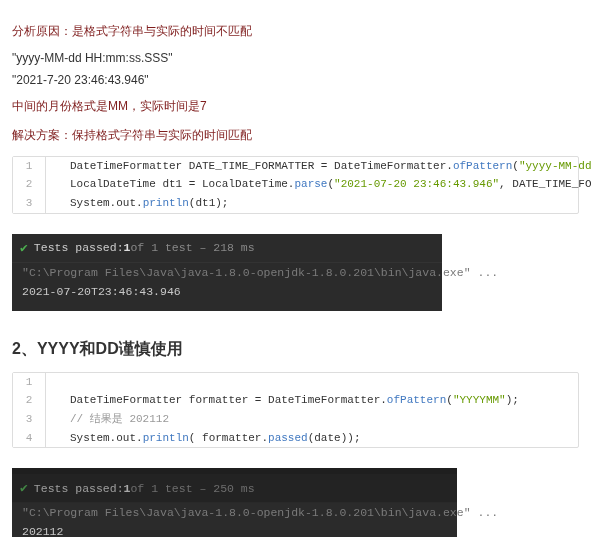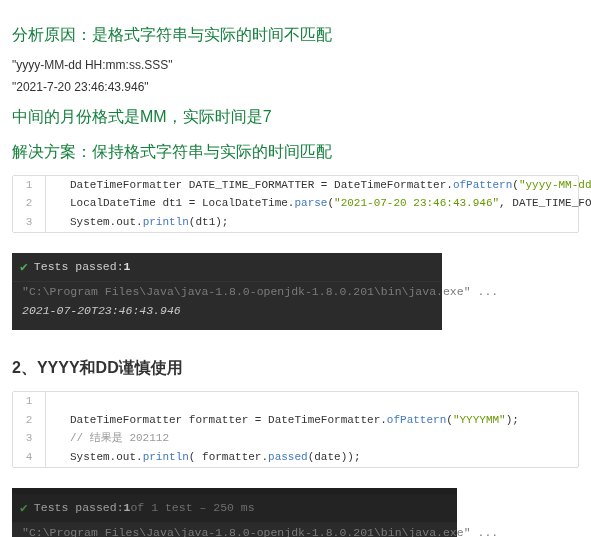--- a/index.html
+++ b/index.html
@@ -7,22 +7,22 @@
     padding: 12px;
     font-family: -apple-system, BlinkMacSystemFont, "Segoe UI", "Microsoft YaHei", sans-serif;
     font-size: 12px;
     color: #333;
     background: #fff;
     width: 591px;
     box-sizing: border-box;
   }
   .para {
     margin: 10px 0;
-    font-size: 16px;
-    color: #15803d;
+    font-size: 12px;
+    color: #7f1d1d;
     line-height: 1.6;
   }
   .quoted {
     margin: 8px 0;
     font-size: 12px;
     color: #333;
   }
   .code-block {
     border: 1px solid #ddd;
     border-radius: 2px;
@@ -77,21 +77,21 @@
     font-size: 13px;
   }
   .status-passed { color: #ccc; }
   .status-count  { color: #ddd; font-weight: bold; }
   .status-rest   { color: #888; }
   .console-line {
     padding: 3px 10px;
     white-space: pre;
   }
   .console-cmd  { color: #7a7a7a; }
-  .console-out  { color: #c8c8c8; font-style: italic; }
+  .console-out  { color: #c8c8c8; }
   .console.second {
     width: 445px;
     position: relative;
     padding-top: 0;
   }
   .console.second .status-bar {
     background: rgba(0,0,0,0.25);
   }
   .cropped-top {
     height: 6px;
@@ -127,20 +127,21 @@
       <div class="gutter">3</div>
       <div class="code-line"><span>System.out.</span><span class="tok-method">println</span><span>(dt1</span><span>);</span></div>
     </div>
   </div>
 
 <div class="console">
   <div class="status-bar">
     <span class="check-icon">✔</span>
     <span class="status-passed">Tests passed:</span>
     <span class="status-count"> 1 </span>
+    <span class="status-rest">of 1 test – 218 ms</span>
   </div>
   <div class="console-line console-cmd">"C:\Program Files\Java\java-1.8.0-openjdk-1.8.0.201\bin\java.exe" ...</div>
   <div class="console-line console-out">2021-07-20T23:46:43.946</div>
 </div>
 
 <h3 class="section">2、YYYY和DD谨慎使用</h3>
 
 <div class="code-block" id="code2">
     <div class="code-row">
       <div class="gutter">1</div>

